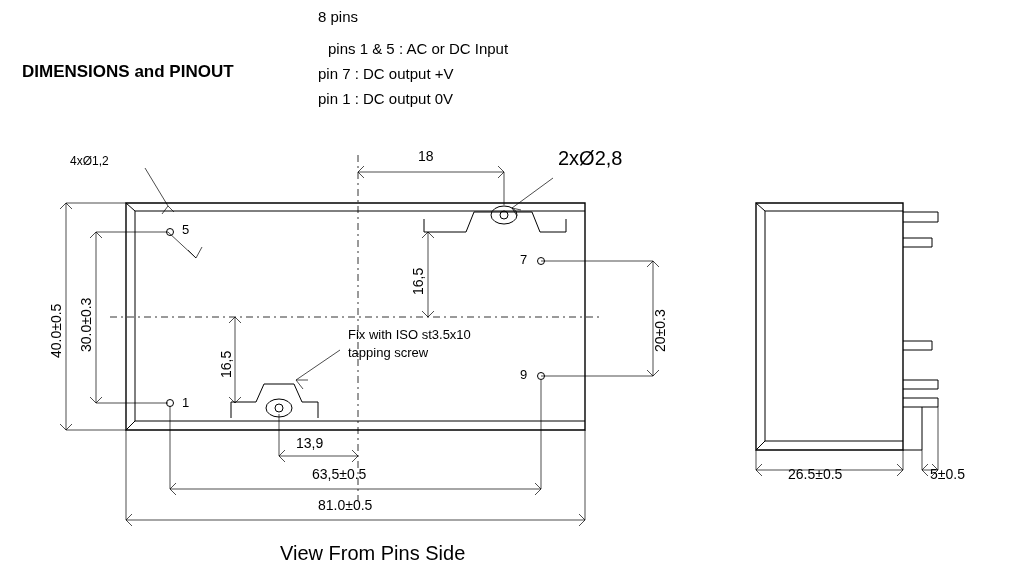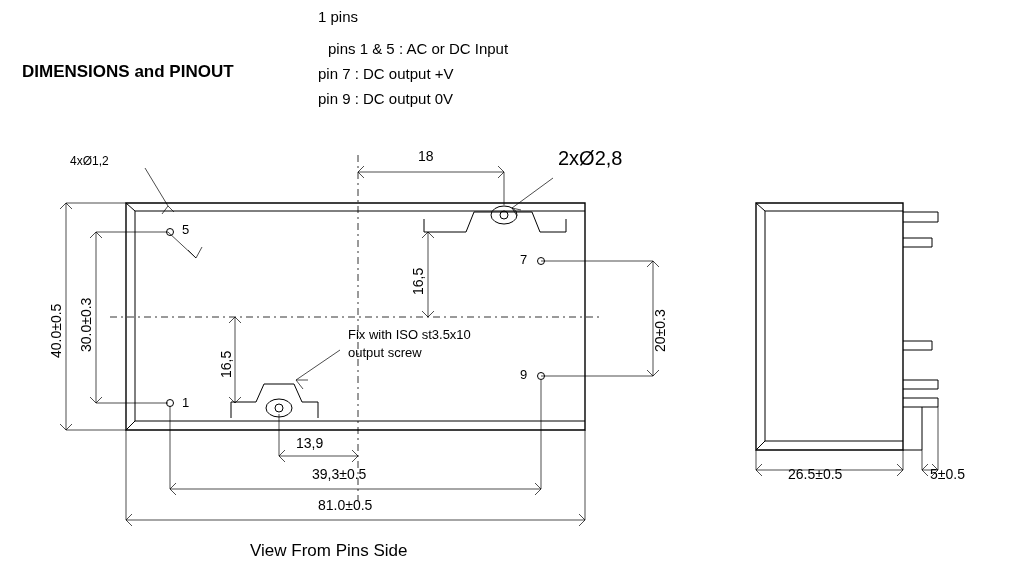--- a/index.html
+++ b/index.html
@@ -131,43 +131,43 @@
 
   <path class="ln thin" d="M922 470 L938 470"></path>
   <path class="ln thin" d="M928 464 L922 470 L928 476"></path>
   <path class="ln thin" d="M932 464 L938 470 L932 476"></path>
   <path class="ln thin" d="M922 450 L922 470"></path>
   <path class="ln thin" d="M938 407 L938 470"></path>
 </svg>
 
 <div class="abs txt bold" style="left:22px;top:62px;">DIMENSIONS and PINOUT</div>
 
-<div class="abs txt" style="left:318px;top:8px;">1 pins</div>
+<div class="abs txt" style="left:318px;top:8px;">8 pins</div>
 <div class="abs txt" style="left:328px;top:40px;">pins 1 &amp; 5 : AC or DC Input</div>
 <div class="abs txt" style="left:318px;top:65px;">pin 7 : DC output +V</div>
-<div class="abs txt" style="left:318px;top:90px;">pin 9 : DC output  0V</div>
+<div class="abs txt" style="left:318px;top:90px;">pin 1 : DC output  0V</div>
 
 <div class="abs txt" style="left:70px;top:154px;font-size:12px;">4xØ1,2</div>
 <div class="abs txt" style="left:558px;top:146px;font-size:20px;">2xØ2,8</div>
 
 <div class="abs txt txt-sm" style="left:348px;top:327px;">Fix with ISO st3.5x10</div>
-<div class="abs txt txt-sm" style="left:348px;top:345px;">output screw</div>
+<div class="abs txt txt-sm" style="left:348px;top:345px;">tapping screw</div>
 
 <div class="abs txt txt-sm" style="left:182px;top:222px;">5</div>
 <div class="abs txt txt-sm" style="left:182px;top:395px;">1</div>
 <div class="abs txt txt-sm" style="left:520px;top:252px;">7</div>
 <div class="abs txt txt-sm" style="left:520px;top:367px;">9</div>
 
 <div class="abs txt txt-dim rot" style="left:48px;top:358px;">40.0±0.5</div>
 <div class="abs txt txt-dim rot" style="left:78px;top:352px;">30.0±0.3</div>
 <div class="abs txt txt-dim rot" style="left:410px;top:295px;">16,5</div>
 <div class="abs txt txt-dim rot" style="left:218px;top:378px;">16,5</div>
 <div class="abs txt txt-dim rot" style="left:652px;top:352px;">20±0.3</div>
 
 <div class="abs txt txt-dim" style="left:418px;top:148px;">18</div>
 <div class="abs txt txt-dim" style="left:296px;top:435px;">13,9</div>
-<div class="abs txt txt-dim" style="left:312px;top:466px;">39,3±0.5</div>
+<div class="abs txt txt-dim" style="left:312px;top:466px;">63,5±0.5</div>
 <div class="abs txt txt-dim" style="left:318px;top:497px;text-align:right;">81.0±0.5</div>
 
 <div class="abs txt txt-dim" style="left:788px;top:466px;">26.5±0.5</div>
 <div class="abs txt txt-dim" style="left:930px;top:466px;">5±0.5</div>
 
-<div class="abs txt" style="left:250px;top:541px;font-size:17px;">View From Pins Side</div>
+<div class="abs txt" style="left:280px;top:541px;font-size:20px;">View From Pins Side</div>
 
 </body></html>

